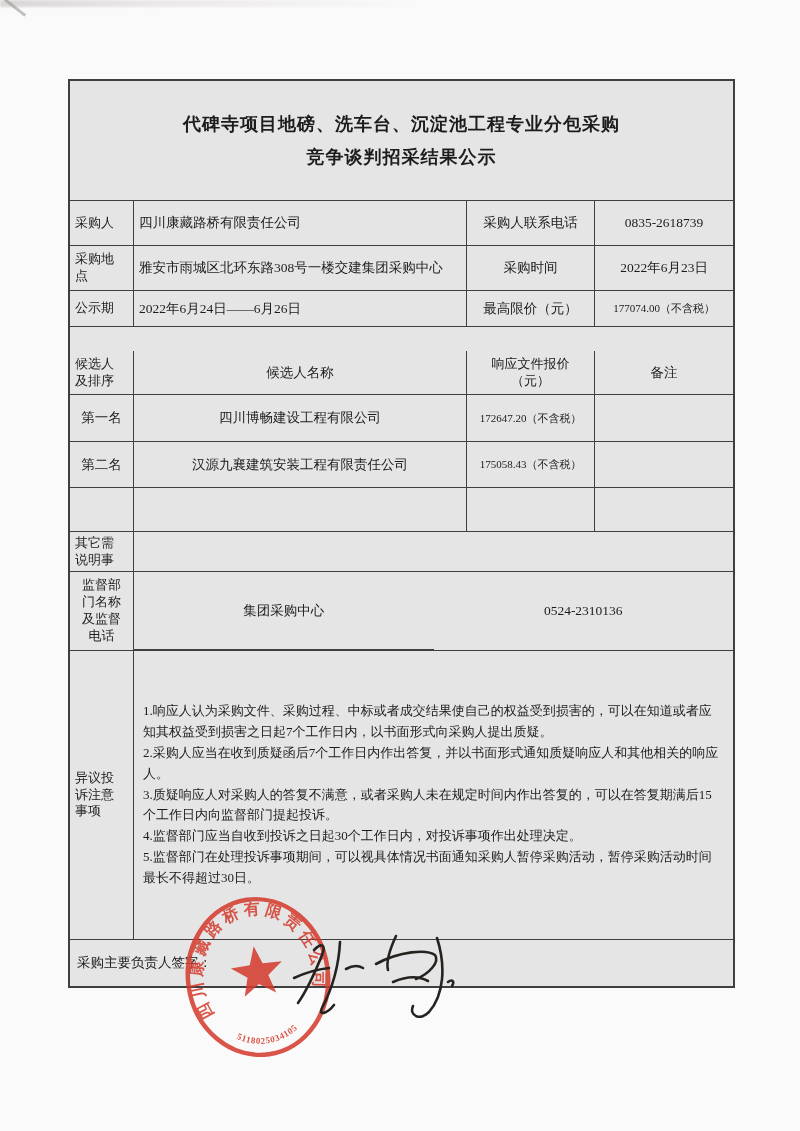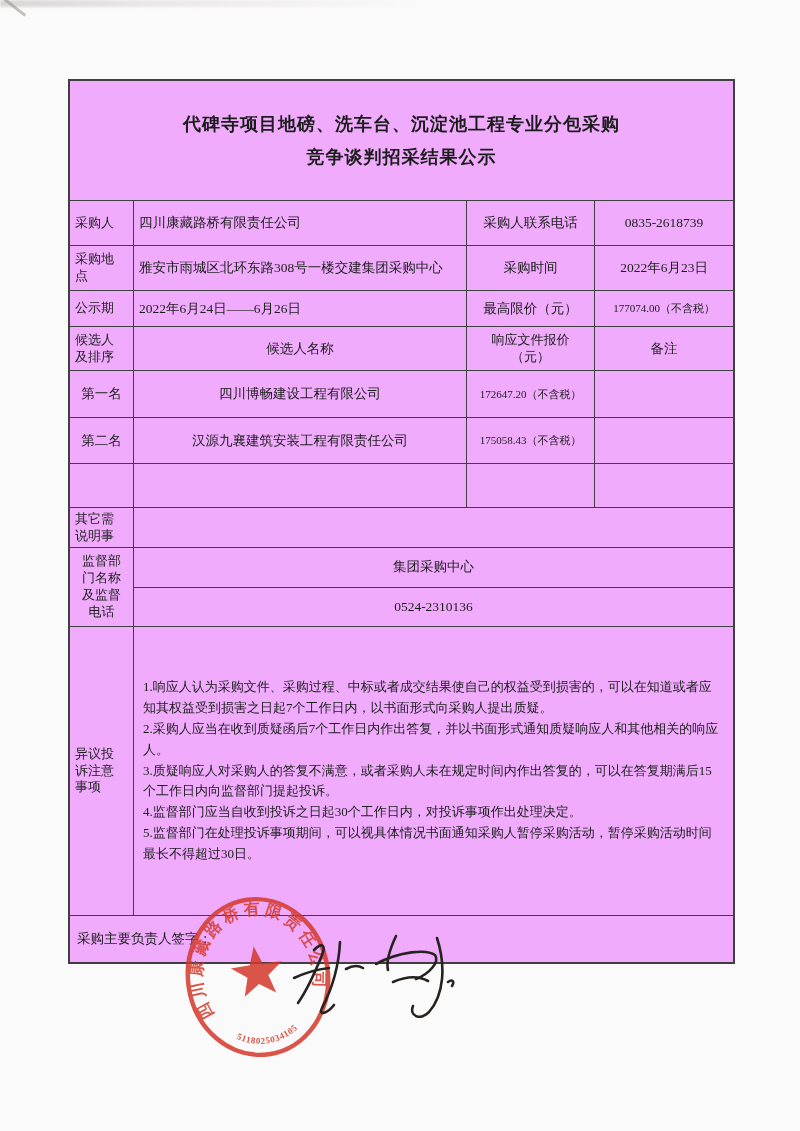--- a/index.html
+++ b/index.html
@@ -16,21 +16,21 @@
     background:linear-gradient(90deg,#9a9494 0%,#c9c4c4 30%,transparent 90%);
     opacity:.35;filter:blur(1px);
   }
   .scan-corner{
     position:absolute;left:2px;top:6px;width:26px;height:3px;
     background:#8b8585;opacity:.5;transform:rotate(38deg);filter:blur(.6px);
   }
   .doc{
     position:absolute;left:68px;top:79px;width:663px;
     border:2px solid #3f3f3f;
-    background:#f0abfc;
+    background:#e5e5e5;
   }
   .tr{display:flex;border-bottom:1.6px solid #3f3f3f;box-sizing:border-box;}
   .tr.last{border-bottom:none;justify-content:flex-end;}
   .td{
     border-right:1.6px solid #3f3f3f;
     box-sizing:border-box;
     display:flex;align-items:center;
     font-size:13.5px;line-height:1.3;
     padding:2px 5px;
     overflow:hidden;
@@ -45,23 +45,23 @@
   .center{justify-content:center;text-align:center;}
   .small{font-size:11px;}
   .title-block{
     height:120px;
     display:flex;flex-direction:column;justify-content:center;align-items:center;
     text-align:center;font-weight:bold;font-size:18px;line-height:1.8;
     letter-spacing:1px;
     border-bottom:1.6px solid #3f3f3f;box-sizing:border-box;
   }
   .h-r1{height:43px;} .h-r2{height:45px;} .h-r3{height:45px;} .h-r4{height:36px;}
-  .h-r5{height:44px;} .h-r6{height:47px;font-family:Liberation Serif, serif;} .h-r7{height:46px;} .h-r8{height:44px;}
+  .h-r5{height:44px;margin-top:24px;} .h-r6{height:47px;font-family:Liberation Serif, serif;} .h-r7{height:46px;} .h-r8{height:44px;}
   .h-r9{height:40px;} .h-r10{height:79px;} .h-r11{height:289px;} .h-r12{height:46px;}
-  .sup-col{flex:1;display:flex;flex-direction:column;}
+  .sup-col{flex:1;display:flex;flex-direction:row;}
   .sup-cell{flex:1;display:flex;align-items:center;justify-content:center;
     font-size:13.5px;box-sizing:border-box;}
   .sup-cell.top{border-bottom:1.6px solid #3f3f3f;}
   .objection-text{
     white-space:pre-line;
     font-size:13px;line-height:1.6;
     padding:4px 9px;
     align-items:center;
   }
   .sig-row{padding-left:7px;font-size:13.5px;}

